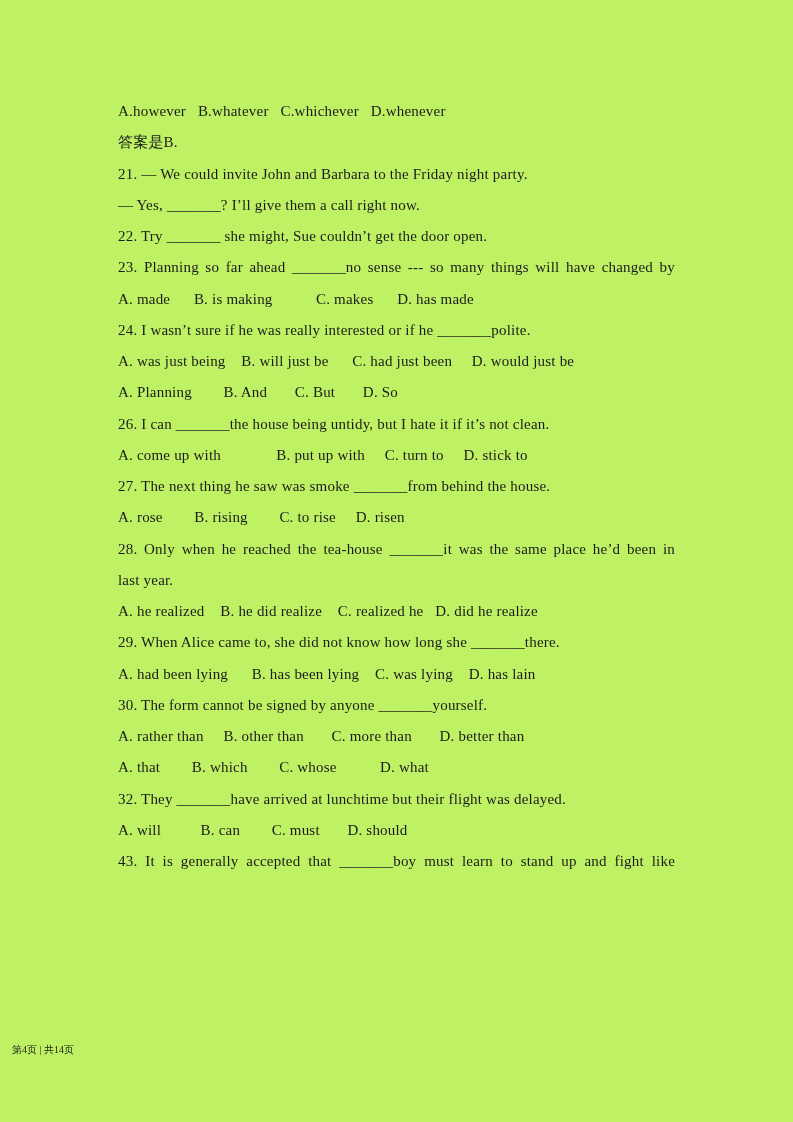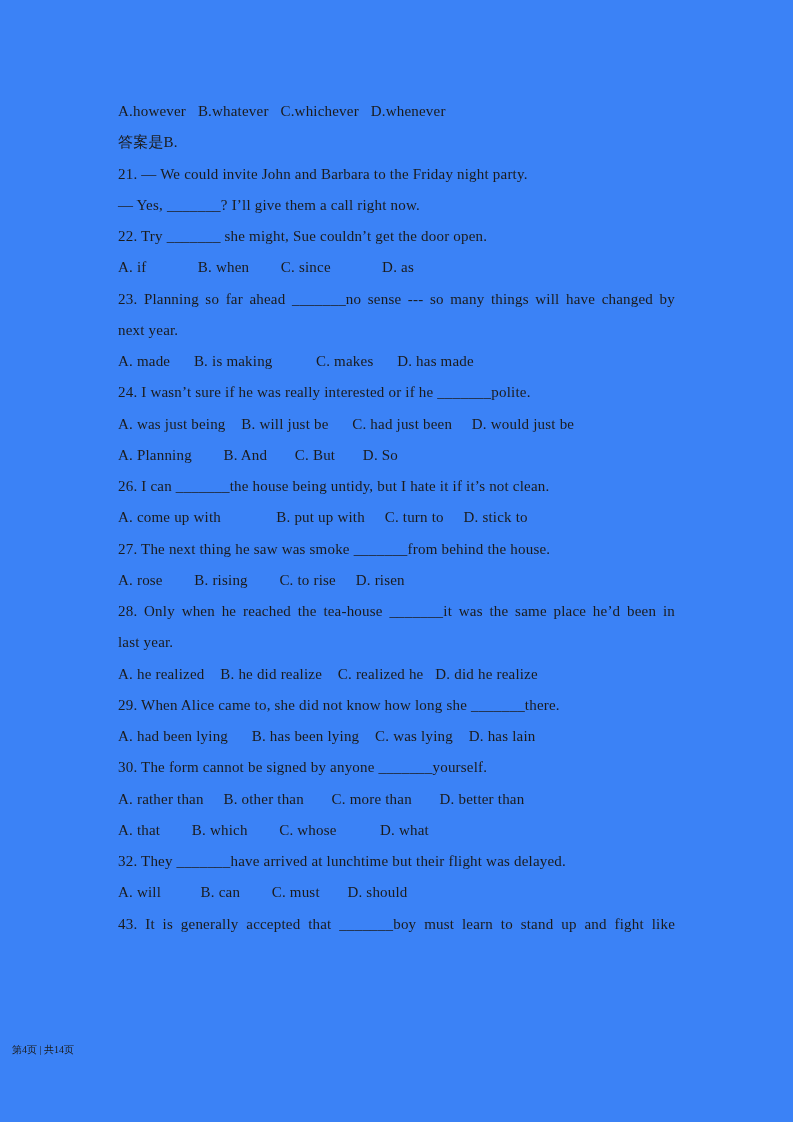--- a/index.html
+++ b/index.html
@@ -4,21 +4,21 @@
 <style>
   html, body {
     margin: 0;
     padding: 0;
     background: #ffffff;
   }
   .page {
     position: relative;
     width: 793px;
     height: 1122px;
-    background: #3b82f6;
+    background: #bef264;
     overflow: hidden;
     font-family: "Liberation Serif", "DejaVu Serif", serif;
     color: #1b1b1b;
   }
   .content {
     position: absolute;
     left: 118px;
     top: 96px;
     width: 557px;
   }
@@ -49,23 +49,21 @@
 </head>
 <body>
 
 <div class="page">
   <div class="content">
     <div class="line">A.however   B.whatever   C.whichever   D.whenever</div>
     <div class="line">答案是B.</div>
     <div class="line">21. — We could invite John and Barbara to the Friday night party.</div>
     <div class="line">— Yes, _______? I’ll give them a call right now.</div>
     <div class="line">22. Try _______ she might, Sue couldn’t get the door open.</div>
-    <div class="line">A. if             B. when        C. since             D. as</div>
     <div class="line just">23. Planning so far ahead _______no sense --- so many things will have changed by</div>
-    <div class="line">next year.</div>
     <div class="line">A. made      B. is making           C. makes      D. has made</div>
     <div class="line">24. I wasn’t sure if he was really interested or if he _______polite.</div>
     <div class="line">A. was just being    B. will just be      C. had just been     D. would just be</div>
     <div class="line">A. Planning        B. And       C. But       D. So</div>
     <div class="line">26. I can _______the house being untidy, but I hate it if it’s not clean.</div>
     <div class="line">A. come up with              B. put up with     C. turn to     D. stick to</div>
     <div class="line">27. The next thing he saw was smoke _______from behind the house.</div>
     <div class="line">A. rose        B. rising        C. to rise     D. risen</div>
     <div class="line just">28. Only when he reached the tea-house _______it was the same place he’d been in</div>
     <div class="line">last year.</div>

